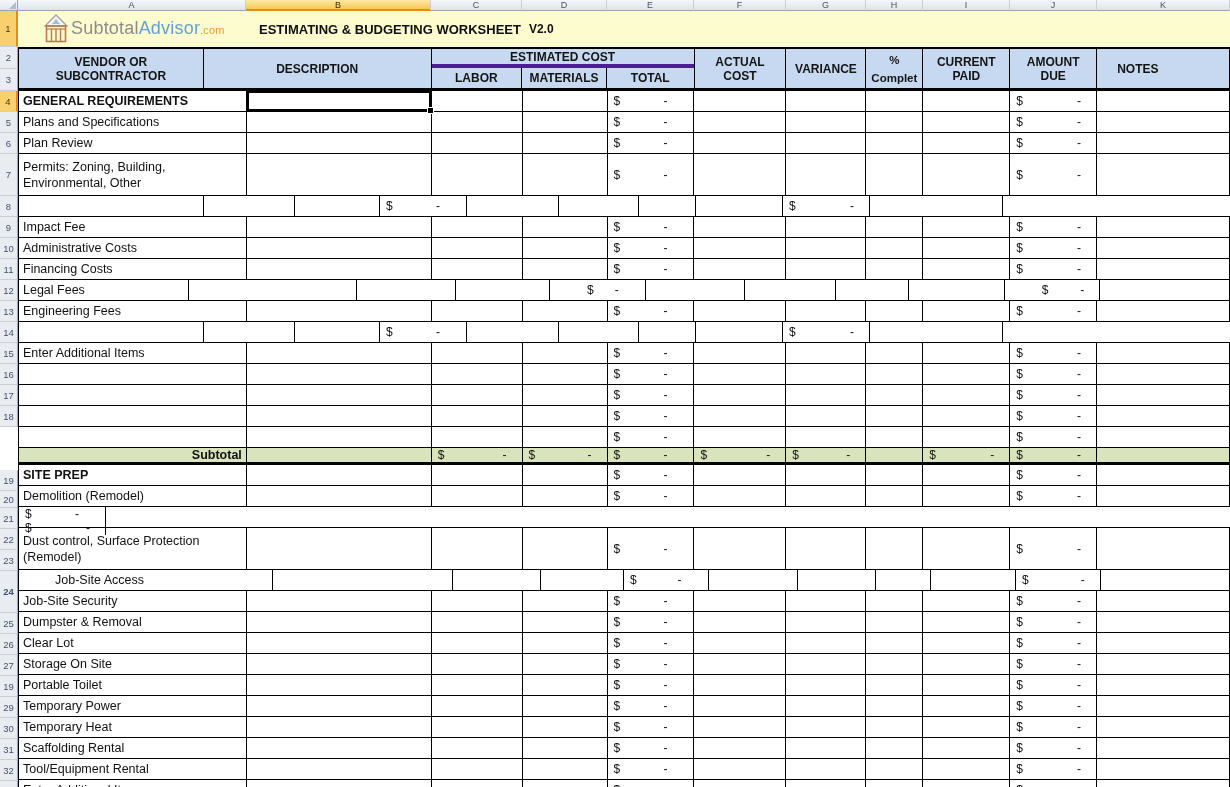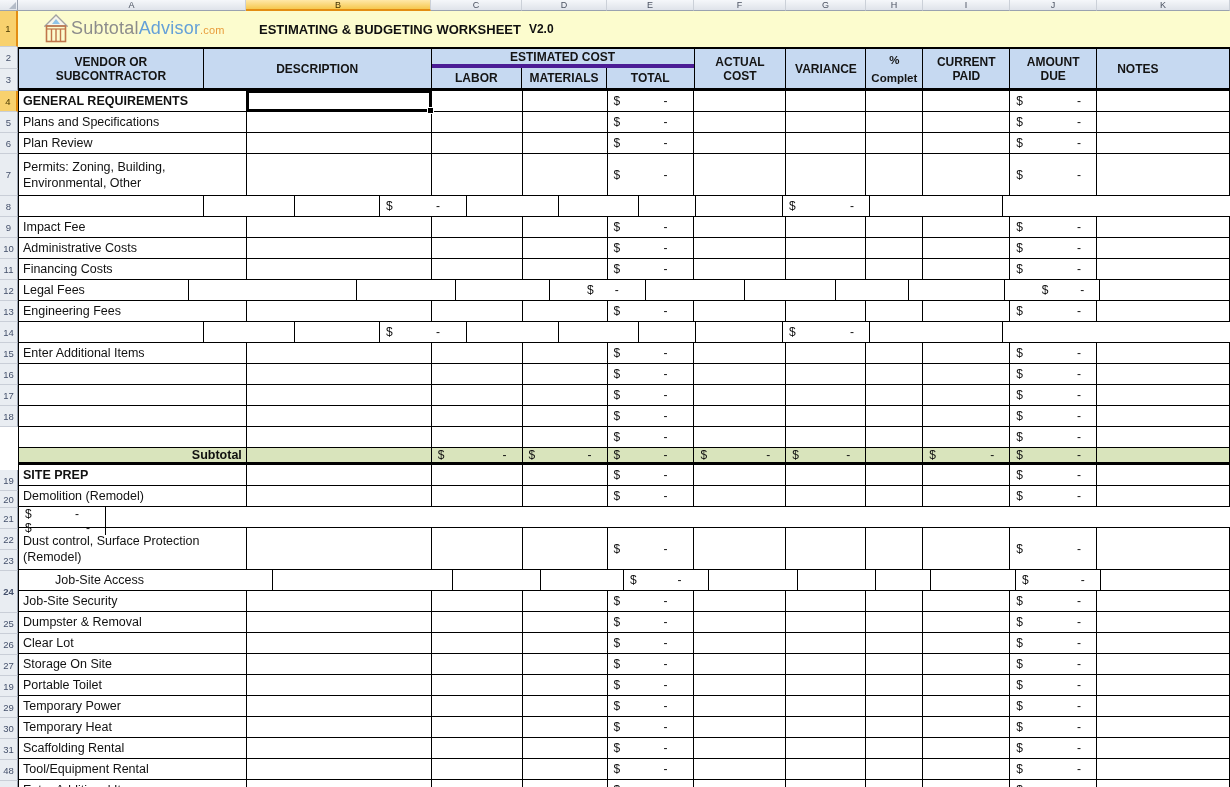--- a/index.html
+++ b/index.html
@@ -110,21 +110,21 @@
     <div class="gut" style="height: 21px;">22</div>
     <div class="gut" style="height: 21px;">23</div>
     <div class="gut" style="height: 42px; font-weight: bold;">24</div>
     <div class="gut" style="height: 21px;">25</div>
     <div class="gut" style="height: 21px;">26</div>
     <div class="gut" style="height: 21px;">27</div>
     <div class="gut" style="height: 21px;">19</div>
     <div class="gut" style="height: 21px;">29</div>
     <div class="gut" style="height: 21px;">30</div>
     <div class="gut" style="height: 21px;">31</div>
-    <div class="gut" style="height: 21px;">48</div>
+    <div class="gut" style="height: 21px;">32</div>
     <div class="gut" style="height: 21px;">33</div>
     <div class="gut" style="height: 21px;">34</div>
     <div class="gut" style="height: 21px;">35</div>
   </div>
 
 <div id="grid">
 
   <div id="row1">
     <div id="logo">
       <svg width="24" height="29" viewBox="0 0 24 29">

